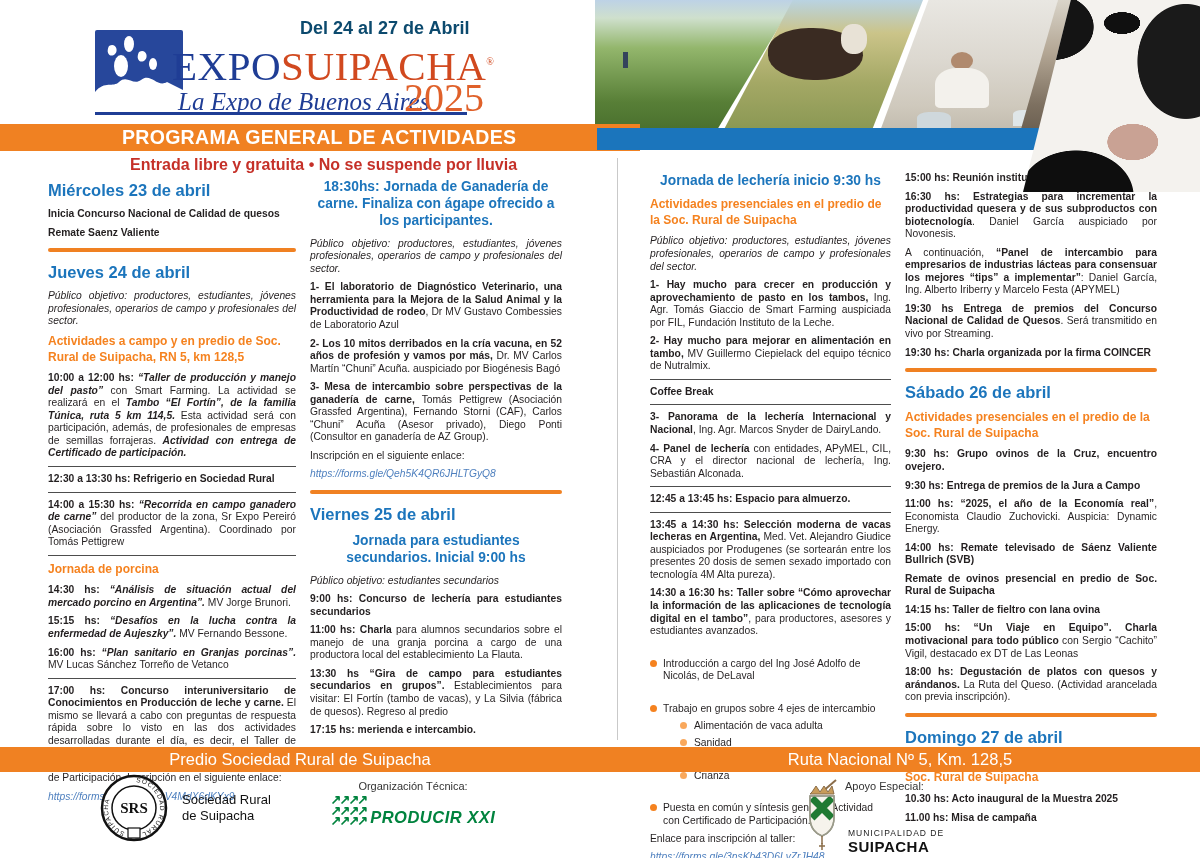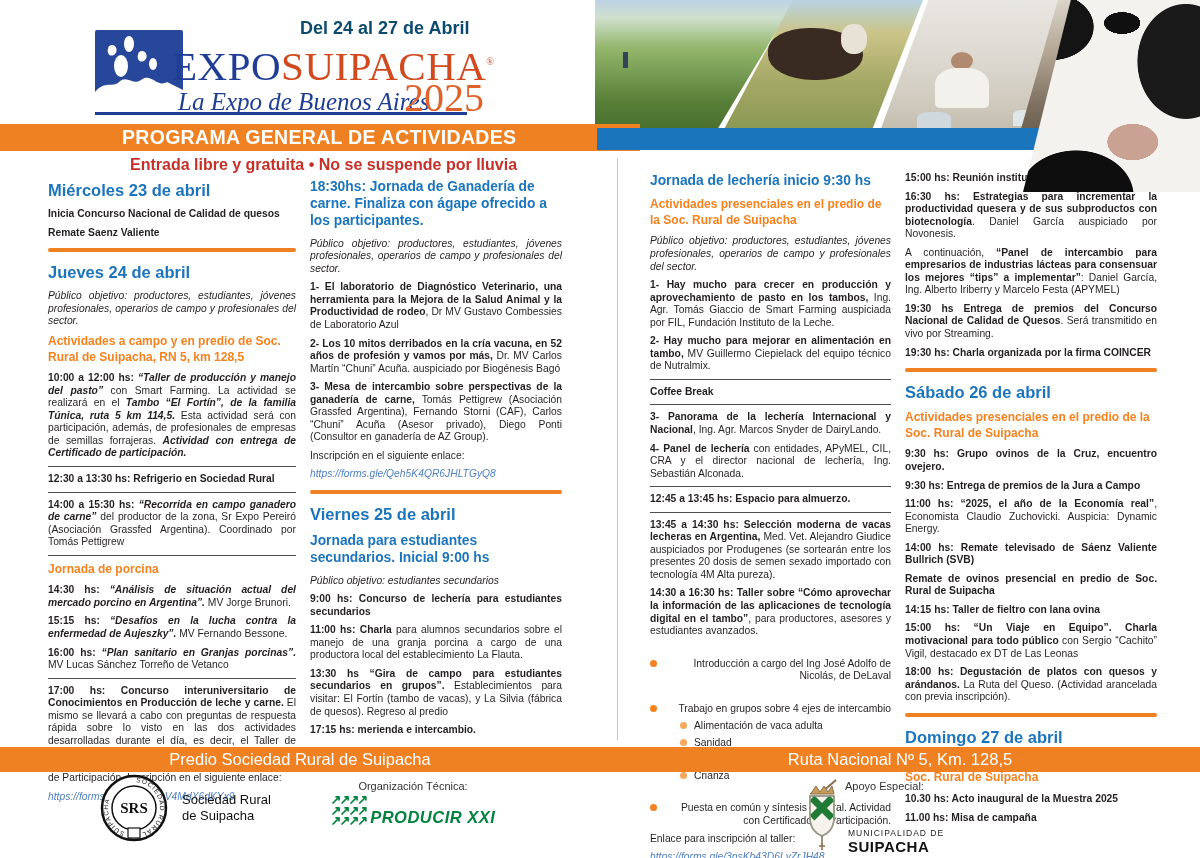--- a/index.html
+++ b/index.html
@@ -58,30 +58,30 @@
          radial-gradient(30px 18px at 56% 12%, #101010 60%, transparent 61%),
          #f4f2ee;}
 
   
   .col{position:absolute;width:250px;font-size:10.3px;line-height:1.22;}
   .col1{left:48px;top:178px;width:248px;}
   .col2{left:310px;top:178px;width:252px;}
   .col3{left:650px;top:172px;width:241px;}
   .col4{left:905px;top:172px;width:252px;}
   .h-day{color:#1C75BC;font-size:16.5px;font-weight:bold;margin:2px 0 8px;}
-  .h-blue{color:#1C75BC;font-size:13.8px;font-weight:bold;line-height:1.25;margin:0 0 8px;}
+  .h-blue{color:#1C75BC;font-size:13.8px;font-weight:bold;line-height:1.25;margin:0 0 8px;text-align:center;}
   .h-orange{color:#F5821F;font-size:12px;font-weight:bold;line-height:1.3;margin:2px 0 7px;}
   .p{margin:0 0 6px;text-align:justify;}
   .seg-b{font-weight:bold;}
   .seg-i{font-style:italic;}
   .seg-bi{font-weight:bold;font-style:italic;}
   .link-line{color:#4D7FBE;font-style:italic;text-align:left;word-break:break-all;}
   .rule{border-top:1px solid #4d4d4d;margin:5px 0 6px;}
   .orule{height:4px;background:#F08122;border-radius:2px;margin:9px 0 10px;}
-  .bullet{position:relative;padding-left:13px;text-align:right;margin-bottom:5px;margin-top:20px;}
+  .bullet{position:relative;padding-left:13px;text-align:left;margin-bottom:5px;margin-top:20px;}
   .bullet::before{content:"";position:absolute;left:0;top:2px;width:7px;height:7px;border-radius:50%;background:#F5821F;}
   .bullet2{position:relative;padding-left:44px;text-align:left;margin-bottom:4px;}
   .bullet2::before{content:"";position:absolute;left:30px;top:2px;width:7px;height:7px;border-radius:50%;background:#F9A85C;}
   .mid-line{position:absolute;left:617px;top:158px;width:1px;height:582px;background:#c9c9c9;}
 
   
   .footer-bar{position:absolute;left:0;top:747px;width:1200px;height:25px;background:#F08122;}
   .footer-bar span{position:absolute;top:0;height:25px;line-height:25px;color:#fff;font-weight:normal;font-size:16.5px;}
   .venue-text{left:0;width:600px;text-align:center;}
   .route-text{left:600px;width:600px;text-align:center;}

